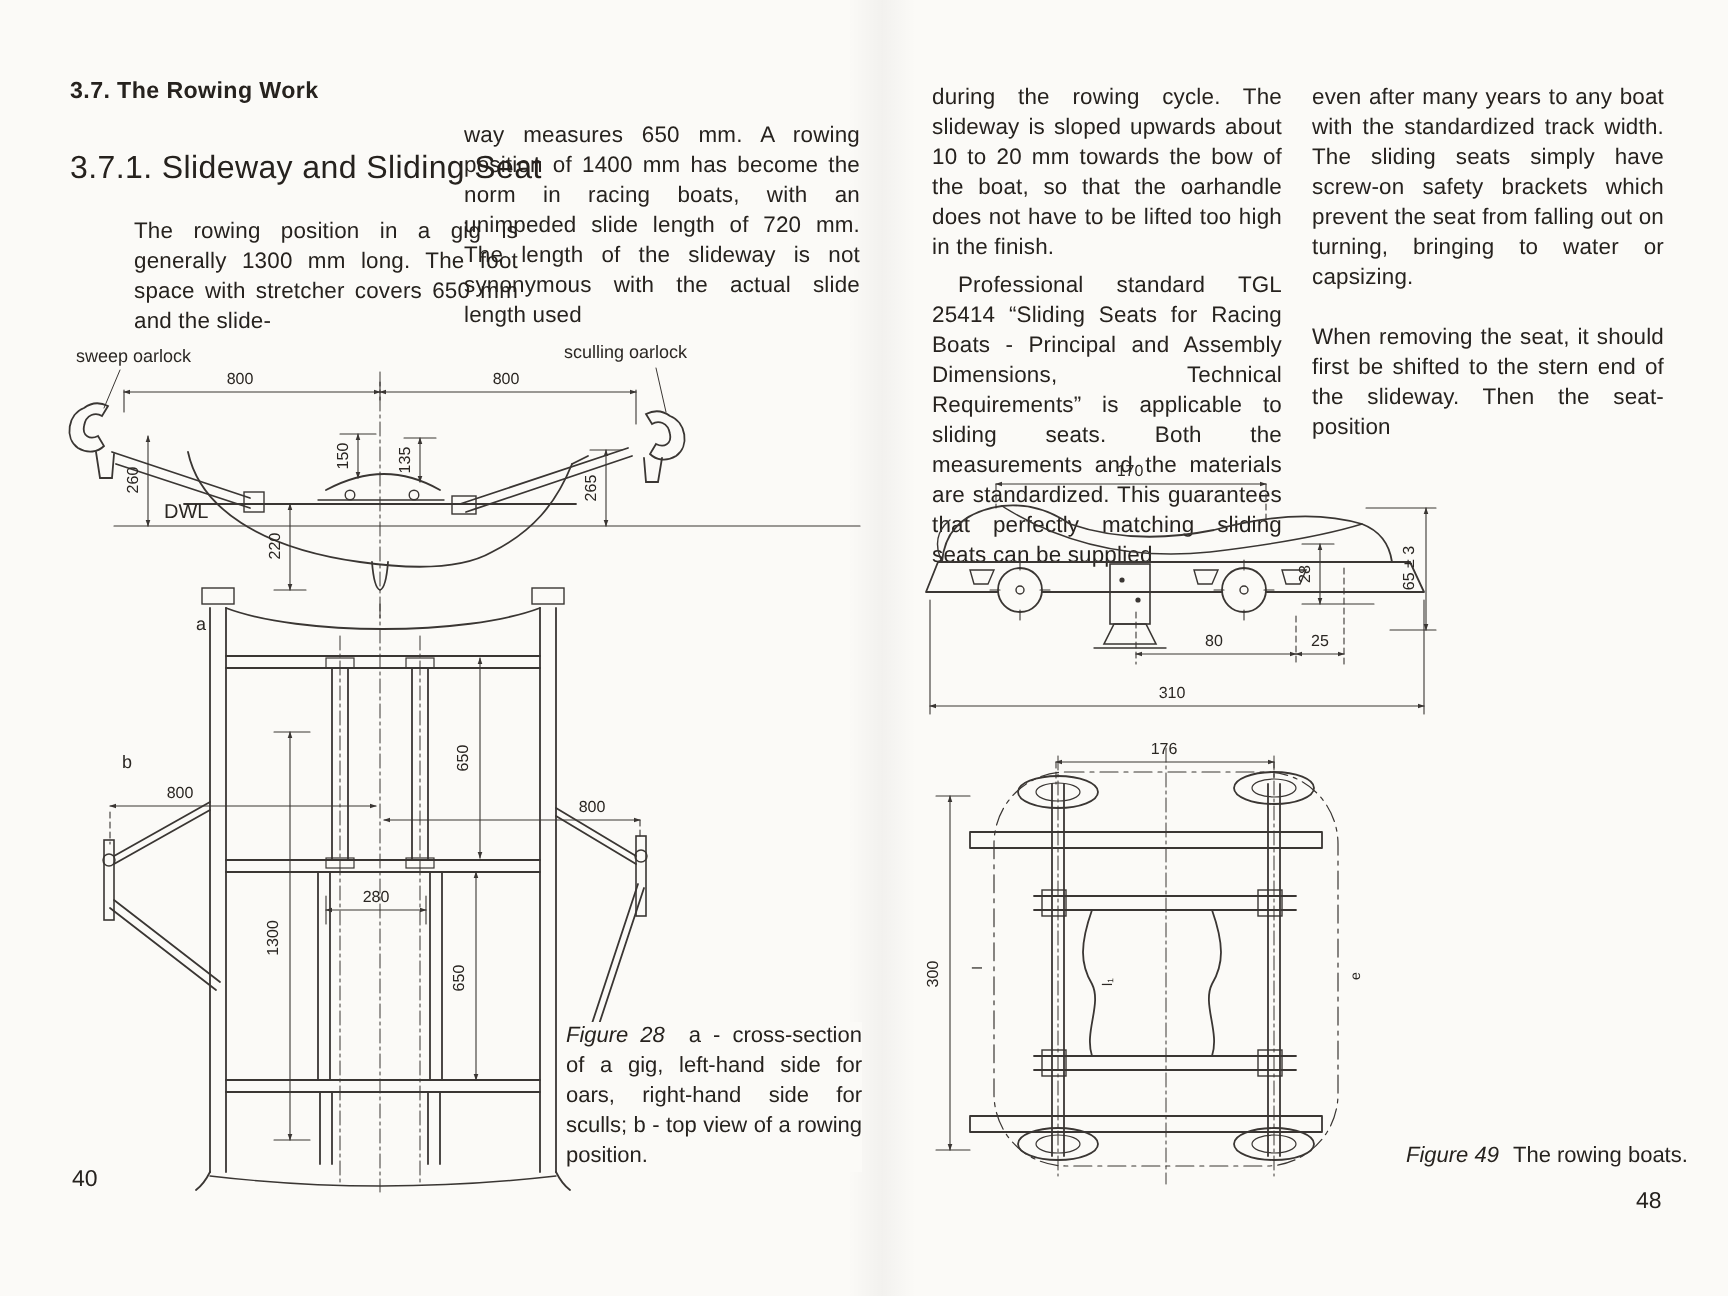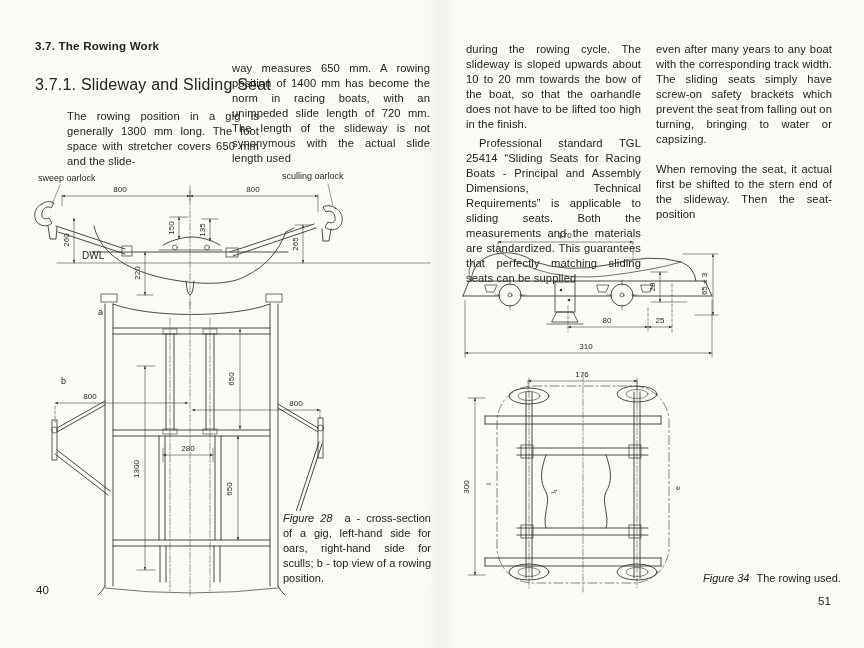--- a/index.html
+++ b/index.html
@@ -180,22 +180,22 @@
 </div>
 
 <div>
 
   <div class="txt" style="left:462px;top:38px;width:183px;">
     <p>during the rowing cycle. The slideway is sloped upwards about 10 to 20 mm towards the bow of the boat, so that the oarhandle does not have to be lifted too high in the finish.</p>
     <p class="indent">Professional standard TGL 25414 “Sliding Seats for Racing Boats - Principal and Assembly Dimensions, Technical Requirements” is applicable to sliding seats. Both the measurements and the materials are standardized. This guarantees that perfectly matching sliding seats can be supplied</p>
   </div>
 
   <div class="txt" style="left:652px;top:38px;width:184px;">
-    <p>even after many years to any boat with the corresponding track width. The sliding seats simply have screw-on safety brackets which prevent the seat from falling out on turning, bringing to water or capsizing.</p>
-    <p class="gap">When removing the seat, it actual first be shifted to the stern end of the slideway. Then the seat-position</p>
+    <p>even after many years to any boat with the standardized track width. The sliding seats simply have screw-on safety brackets which prevent the seat from falling out on turning, bringing to water or capsizing.</p>
+    <p class="gap">When removing the seat, it should first be shifted to the stern end of the slideway. Then the seat-position</p>
   </div>
 
   <svg style="left:455px;top:220px;" width="335" height="380" viewBox="0 0 335 380">
 
     <g stroke="#3a3633" fill="none" stroke-width="0.9" stroke-linecap="round">
 
       <path d="M14 61 H250 M8 76 L14 61 M250 61 L257 76 M8 76 H44 M66 76 H156 M178 76 H257"></path>
 
       <circle cx="55" cy="75" r="11"></circle>
       <circle cx="55" cy="75" r="2" stroke-width="0.7"></circle>
@@ -279,17 +279,17 @@
 
       <text class="dimtxt" x="127" y="157" text-anchor="middle">176</text>
       <text class="dimtxt" transform="rotate(-90 14 267)" x="14" y="267" text-anchor="middle">300</text>
       <text class="tinytxt" transform="rotate(-90 36 264)" x="36" y="264" text-anchor="middle">l</text>
       <text class="tinytxt" transform="rotate(-90 101 271)" x="101" y="271" text-anchor="middle">l₁</text>
       <text class="tinytxt" transform="rotate(-90 225 268)" x="225" y="268" text-anchor="middle">e</text>
     </g>
   </svg>
 
   <div class="caption29" style="left:703px;top:572px;background:#fbfaf7;">
-    <span class="figlabel">Figure 34</span><span>The rowing used.</span>
-  </div>
-
-  <div class="pagenum" style="left:818px;top:595px;">51</div>
+    <span class="figlabel">Figure 49</span><span>The rowing boats.</span>
+  </div>
+
+  <div class="pagenum" style="left:818px;top:595px;">48</div>
 </div>
 
 </body></html>

